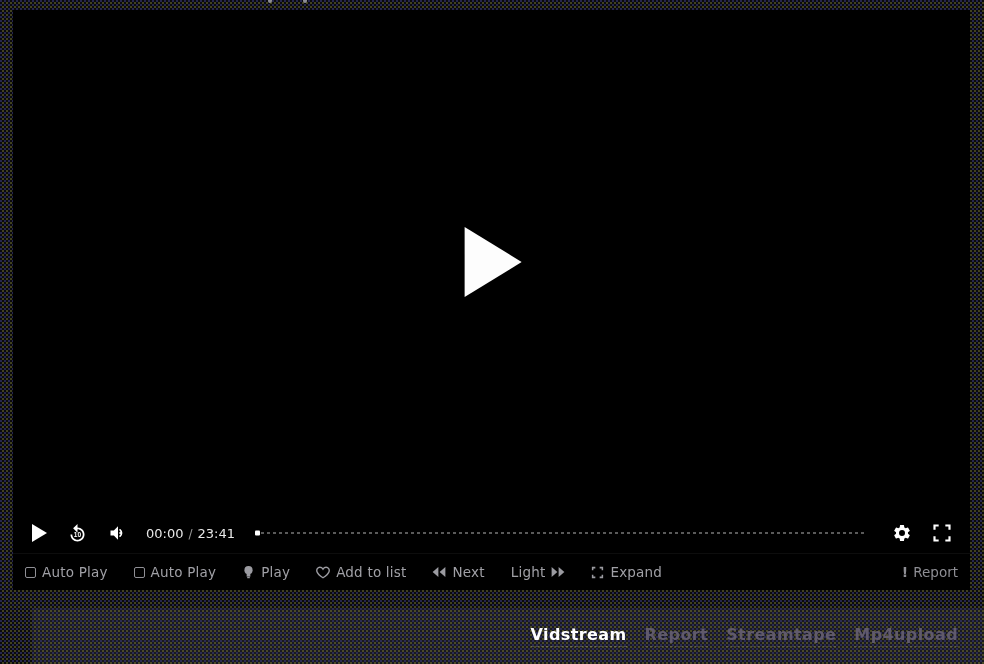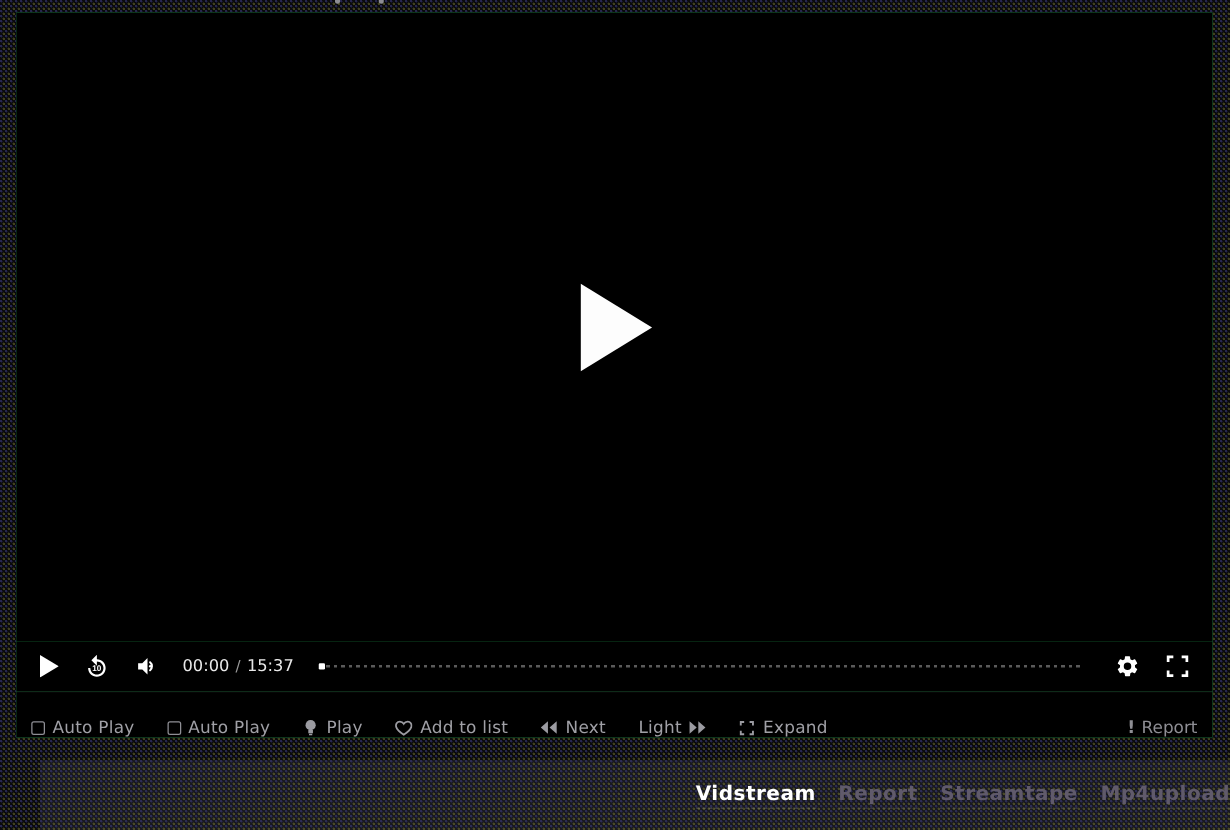--- a/index.html
+++ b/index.html
@@ -50,41 +50,41 @@
   .progress-wrap{flex:1;display:flex;align-items:center;margin:0 14px 0 12px;height:14px;cursor:pointer;position:relative;}
   .progress-track{
     flex:1;height:2px;
     background-image:repeating-linear-gradient(90deg,#5a5a5a 0 3px,transparent 3px 6px);
   }
   .progress-dot{position:absolute;left:0;top:50%;transform:translateY(-50%);
     width:5px;height:5px;background:#fff;border-radius:1px;}
 
   
   .toolbar{
-    height:37px;display:flex;align-items:flex-end;background:#000;
+    height:37px;display:flex;align-items:center;background:#000;
     border-top:1px solid rgba(255,255,255,0.05);
     padding:0 8px;font-size:13.5px;color:var(--toolbar-text);
   }
   .tb-item{display:flex;align-items:center;gap:6px;margin:0 13px;cursor:pointer;white-space:nowrap;letter-spacing:0.2px;}
   .tb-item:first-child{margin-left:4px;}
   .checkbox{width:11px;height:11px;border:1.5px solid #8f8f95;border-radius:2px;display:inline-block;}
   .tb-icon{display:inline-flex;align-items:center;}
   .tb-report{margin-left:auto;margin-right:4px;display:flex;align-items:center;gap:5px;cursor:pointer;color:#8e8e94;}
   .report-excl{font-weight:700;font-size:14px;line-height:1;}
 
   
   .server-bar{
     position:absolute;left:0;right:0;bottom:0;height:56px;
     background-color:#191920;
     background-image:
       radial-gradient(circle at 1px 1px, #2c2c54 0.9px, transparent 1.1px),
       radial-gradient(circle at 3px 3px, #4a4a28 0.9px, transparent 1.1px);
     background-size:4px 4px;
     display:flex;align-items:center;justify-content:flex-end;
-    gap:18px;margin-left:32px;
+    padding-right:26px;gap:18px;margin-left:32px;
   }
   .server-link{
     font-size:16px;letter-spacing:0.4px;cursor:pointer;text-decoration:none;
     color:var(--inactive-link);font-weight:600;
     border-bottom:1px dashed rgba(160,155,175,0.25);padding-bottom:2px;
   }
   .server-link.active{color:var(--active-link);border-bottom-color:rgba(255,255,255,0.2);}
   svg{display:block;}
 </style>
 </head>
@@ -120,21 +120,21 @@
         <svg width="20" height="20" viewBox="0 0 24 24">
           <path d="M3 9v6h4l5 5V4L7 9H3z" fill="#fff"></path>
           <path d="M14.5 8.2a5 5 0 0 1 0 7.6" stroke="#fff" stroke-width="2" fill="none" stroke-linecap="round"></path>
           <circle cx="14.6" cy="12" r="1.2" fill="#fff"></circle>
         </svg>
       </span>
     </button>
     <div class="time-group">
       <span class="time-current">00:00</span>
       <span class="time-sep">/</span>
-      <span class="time-duration">15:37</span>
+      <span class="time-duration">23:41</span>
     </div>
     <div class="progress-wrap">
       <span class="progress-dot"></span>
       <span class="progress-track"></span>
     </div>
     <button class="cb-btn">
       <span>
         <svg width="20" height="20" viewBox="0 0 24 24">
           <path fill="#fff" d="M19.14 12.94c.04-.3.06-.61.06-.94 0-.32-.02-.64-.07-.94l2.03-1.58a.49.49 0 0 0 .12-.61l-1.92-3.32a.49.49 0 0 0-.59-.22l-2.39.96c-.5-.38-1.03-.7-1.62-.94l-.36-2.54a.48.48 0 0 0-.48-.41h-3.84c-.24 0-.43.17-.47.41l-.36 2.54c-.59.24-1.13.57-1.62.94l-2.39-.96a.49.49 0 0 0-.59.22L2.74 8.87c-.12.21-.08.47.12.61l2.03 1.58c-.05.3-.09.63-.09.94s.02.64.07.94l-2.03 1.58a.49.49 0 0 0-.12.61l1.92 3.32c.12.22.37.29.59.22l2.39-.96c.5.38 1.03.7 1.62.94l.36 2.54c.05.24.24.41.48.41h3.84c.24 0 .44-.17.47-.41l.36-2.54c.59-.24 1.13-.56 1.62-.94l2.39.96c.22.08.47 0 .59-.22l1.92-3.32c.12-.22.07-.47-.12-.61l-2.01-1.58zM12 15.6A3.6 3.6 0 1 1 12 8.4a3.6 3.6 0 0 1 0 7.2z"></path>
         </svg>

